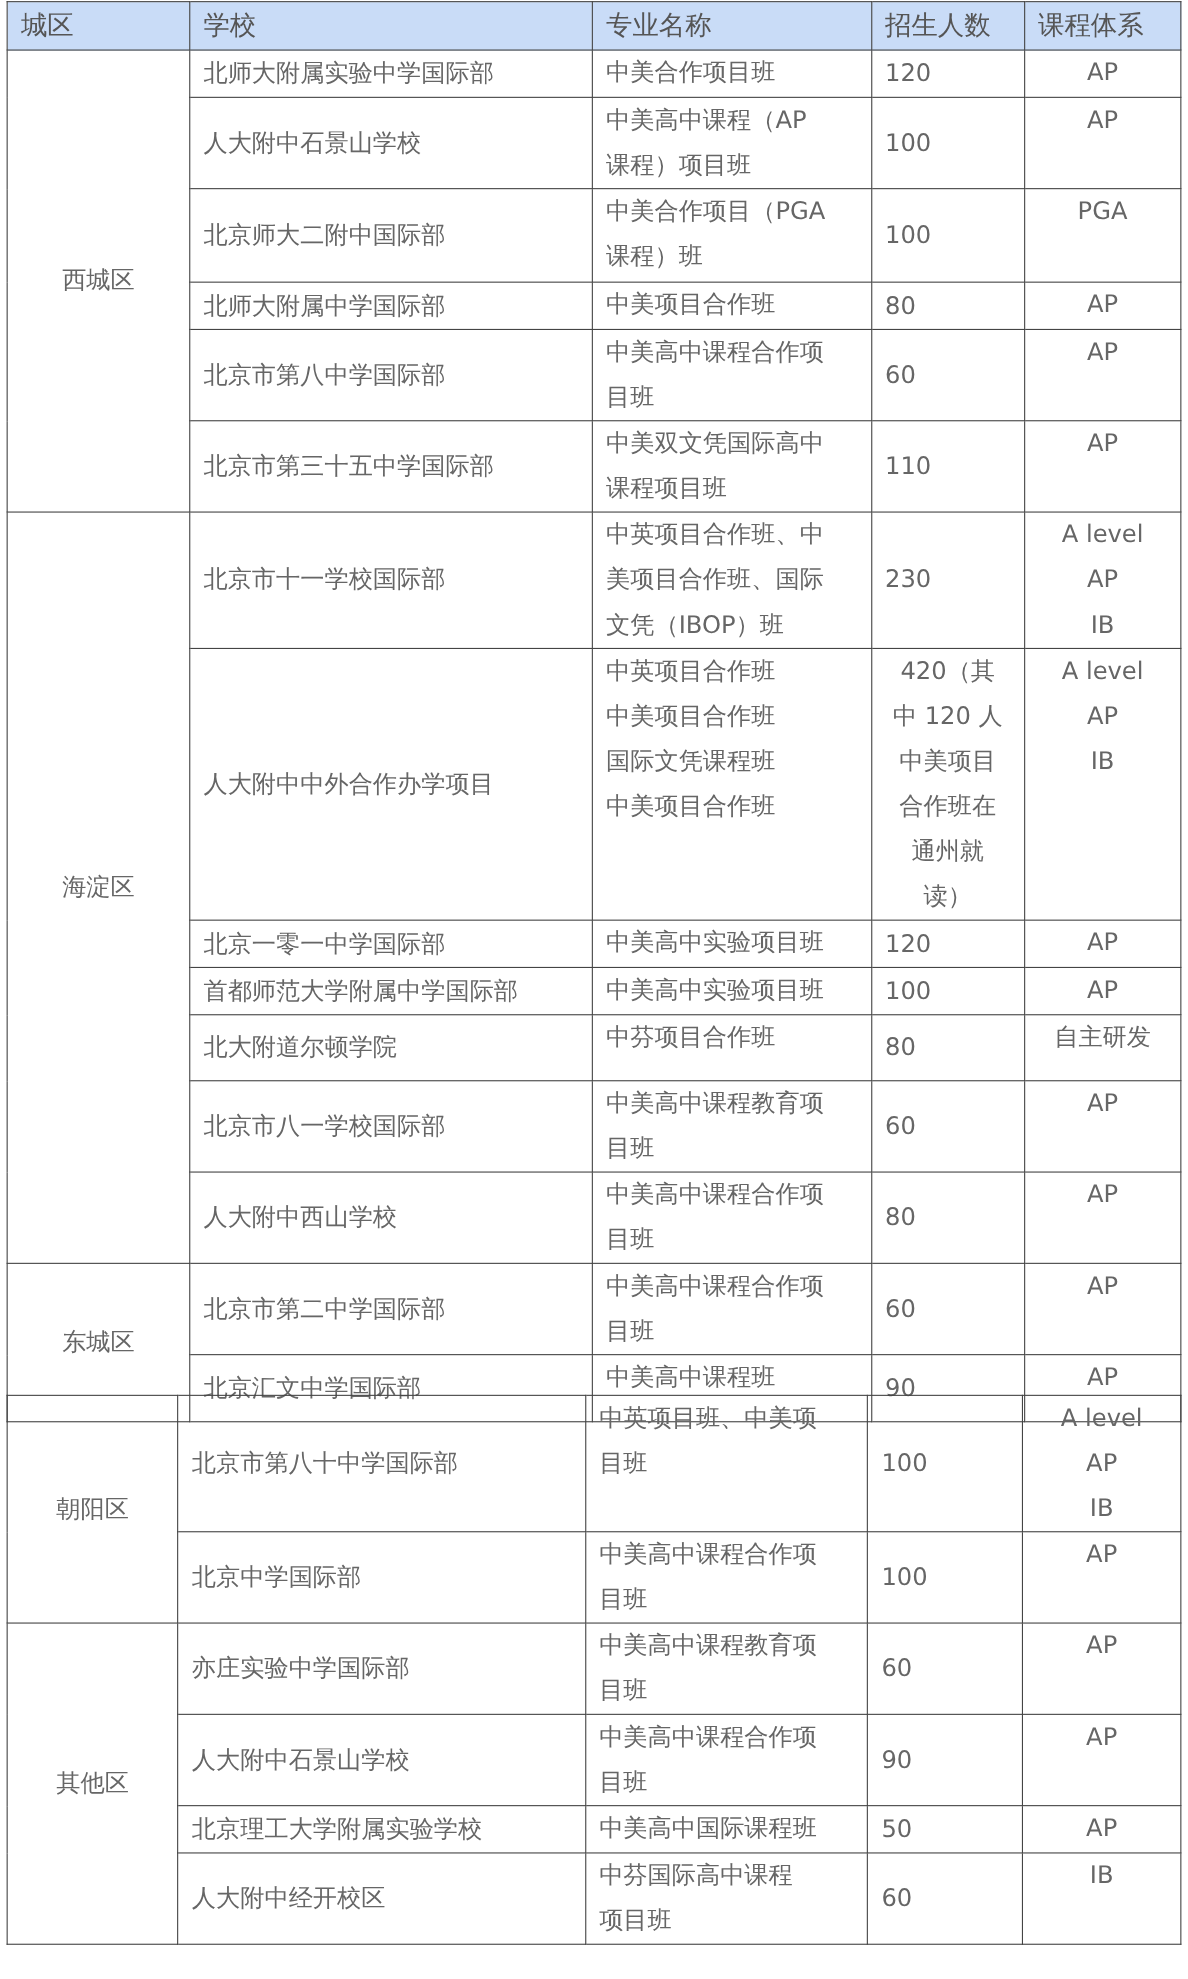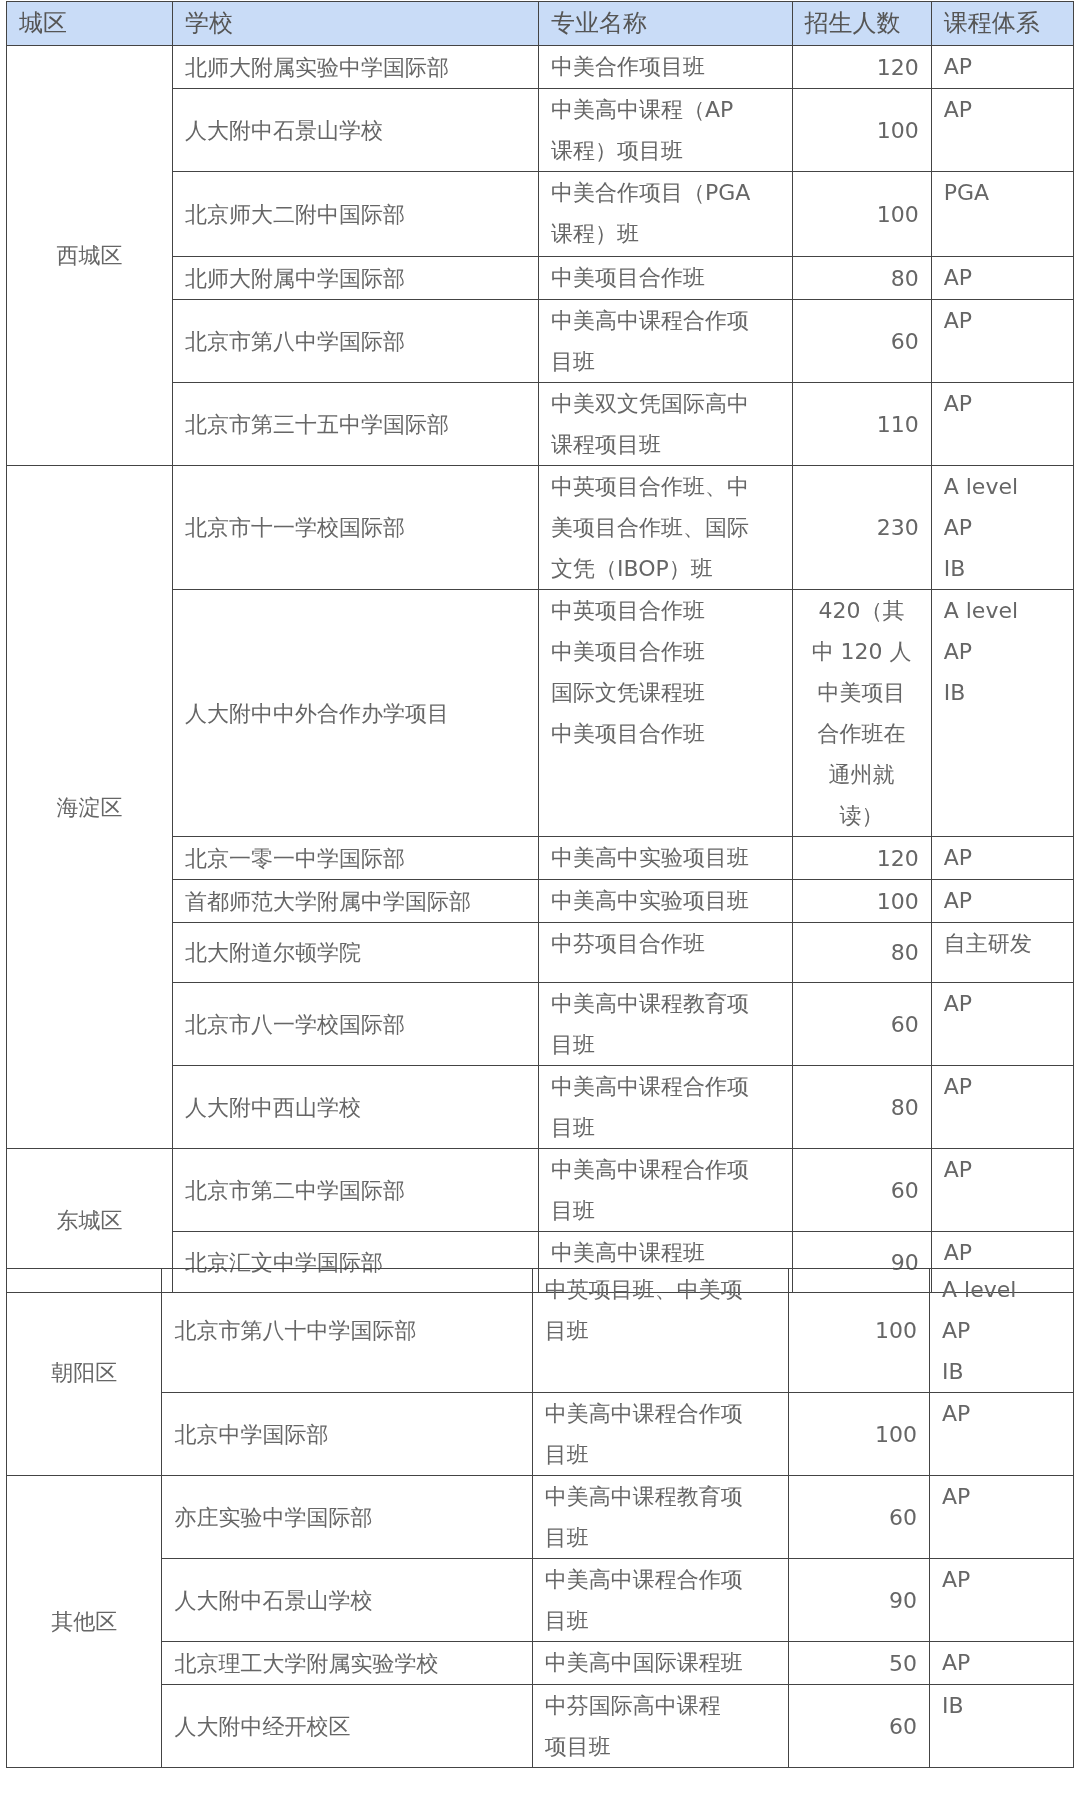--- a/index.html
+++ b/index.html
@@ -5,22 +5,22 @@
   html, body { margin: 0; padding: 0; background: #ffffff; }
   body { width: 1080px; height: 1799px; position: relative; overflow: hidden;
          font-family: "DejaVu Sans", "Liberation Sans", sans-serif; color: #666; }
   .tbl { position: absolute; left: 6px; width: 1068px; border-collapse: collapse; table-layout: fixed; }
   .tbl td, .tbl th { border: 1.5px solid #444; font-size: 22px; line-height: 41px; padding: 0 12px;
                      vertical-align: middle; font-weight: normal; color: #666; }
   .tbl th { background: #c9dcf7; text-align: left; color: #555; height: 43px; font-size: 24px; }
   .c-dist { width: 148px; text-align: center !important; padding: 0 !important; }
   .c-school { width: 330px; }
   .c-prog { width: 221px; vertical-align: top !important; }
-  .c-num { width: 110px; text-align: right; }
-  .c-sys { width: 113px; text-align: left; vertical-align: top !important; }
+  .c-num { width: 110px; text-align: left; }
+  .c-sys { width: 113px; text-align: center; vertical-align: top !important; }
   .c-sys div, .c-prog div { line-height: 41px; }
   #t1 { top: 1px; padding-left: 32px; }
   #t2 { top: 1268px; }
 </style>
 </head>
 <body>
 
 <table class="tbl" id="t1">
   <thead>
     <tr>

